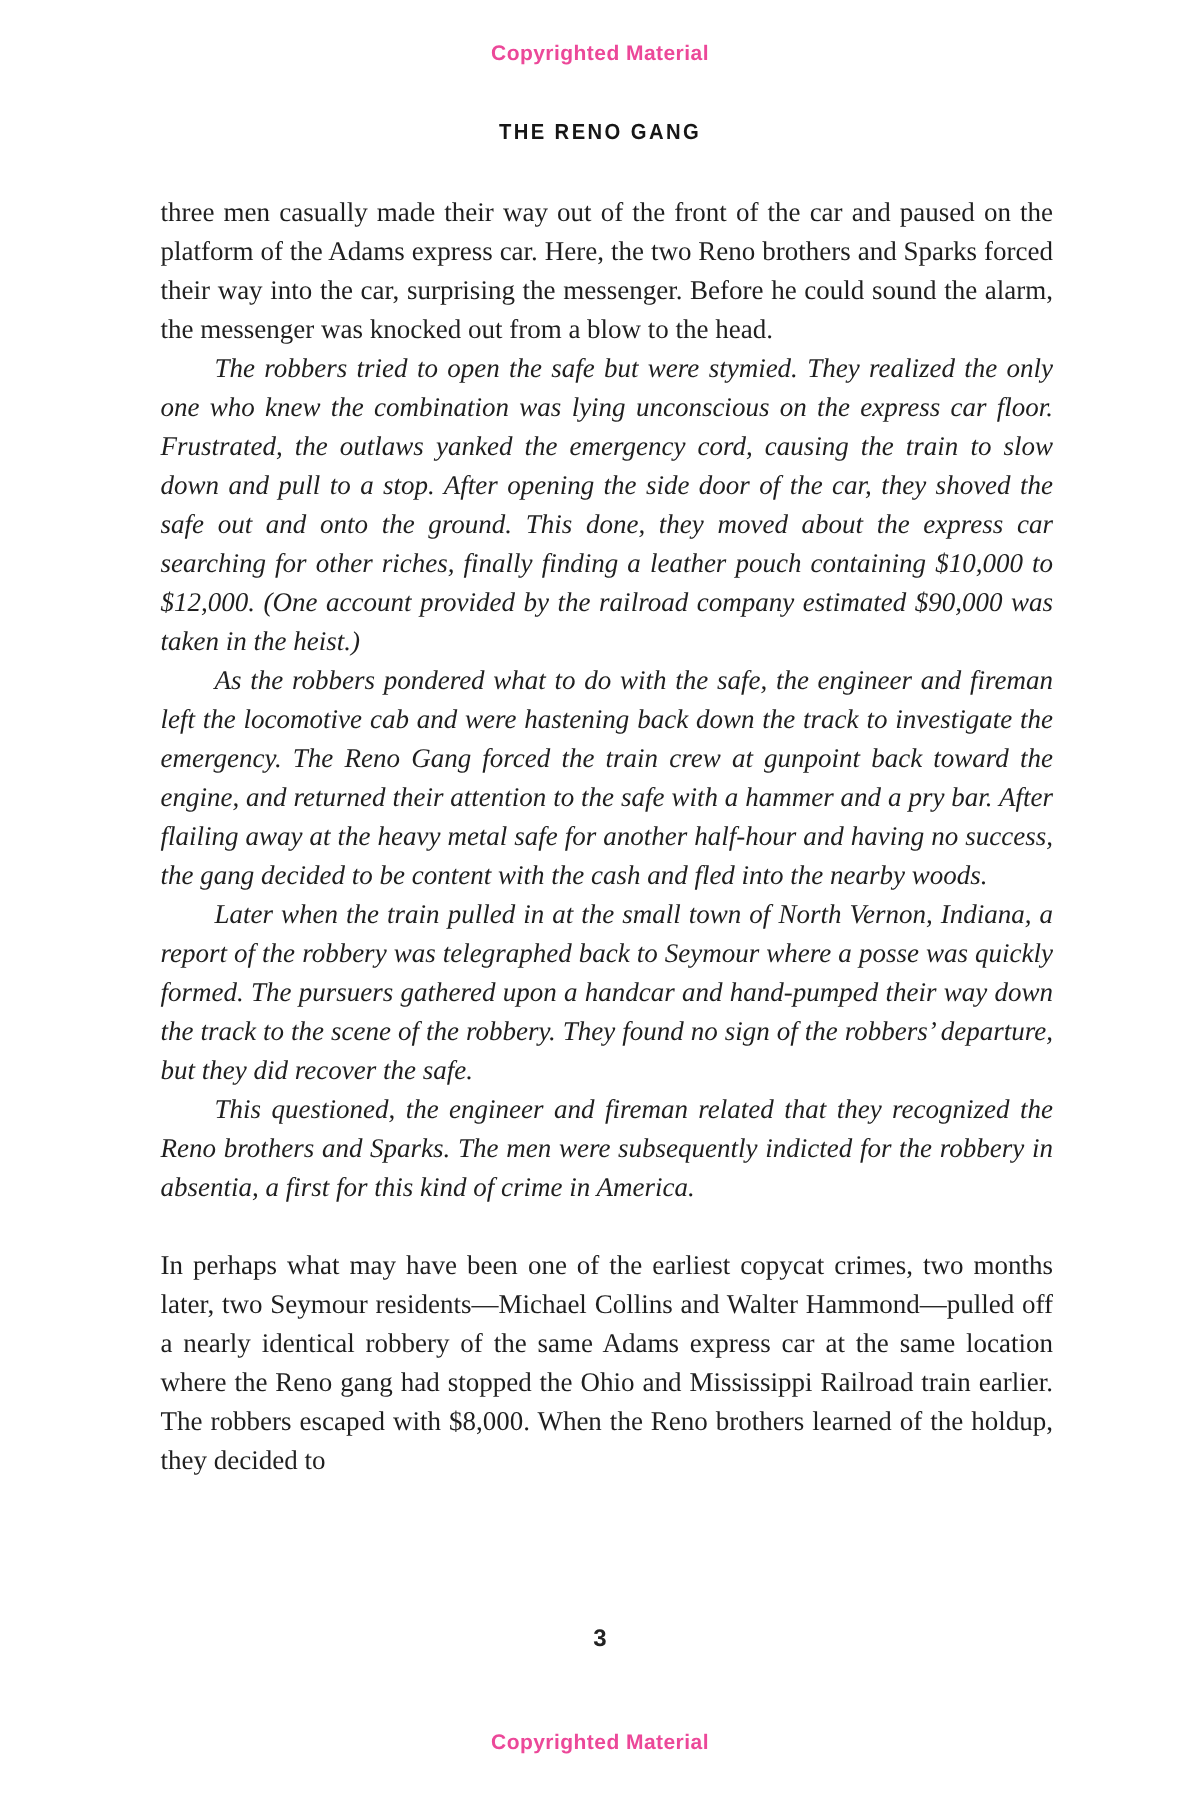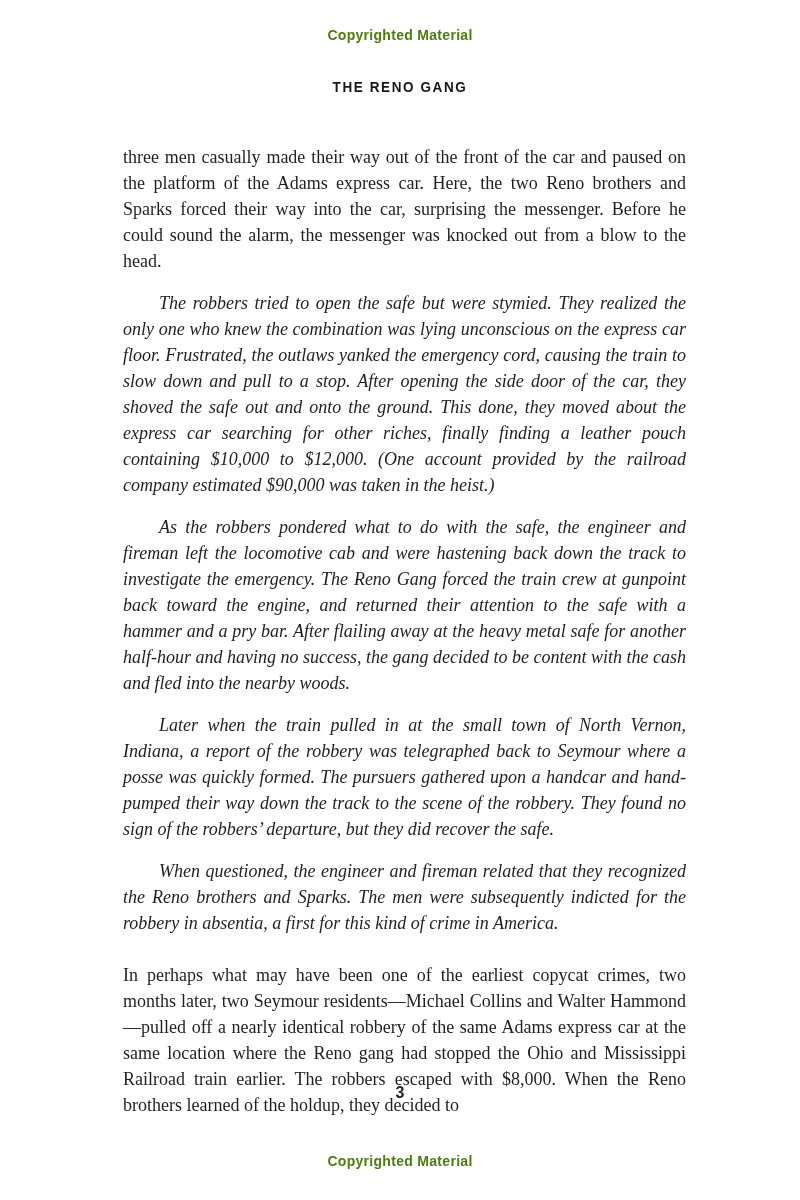--- a/index.html
+++ b/index.html
@@ -15,21 +15,21 @@
     overflow: hidden;
   }
   .notice {
     position: absolute;
     left: 0;
     width: 800px;
     text-align: center;
     font-family: "Liberation Sans", sans-serif;
     font-size: 14px;
     font-weight: 700;
-    color: #4d7c0f;
+    color: #ec4899;
     letter-spacing: 0.3px;
   }
   .notice.top { top: 27px; }
   .notice.bottom { top: 1153px; }
   .running-head {
     position: absolute;
     top: 80px;
     left: 0;
     width: 800px;
     text-align: center;
@@ -45,21 +45,21 @@
     top: 128px;
     left: 107px;
     width: 595px;
     font-family: "Liberation Serif", serif;
     font-size: 18px;
     line-height: 26px;
     text-align: justify;
     color: #1f1f1f;
   }
   .para {
-    margin: 16px;
+    margin: 0;
     padding: 0;
     text-indent: 0;
   }
   .para.indent { text-indent: 36px; font-style: italic; }
   .para.section-start { margin-top: 26px; }
   .page-number {
     position: absolute;
     top: 1084px;
     left: 0;
     width: 800px;
@@ -77,21 +77,21 @@
 
   <div class="notice top">Copyrighted Material</div>
 
   <div class="running-head">THE RENO GANG</div>
 
   <main class="text-block">
     <p class="para no-indent">three men casually made their way out of the front of the car and paused on the platform of the Adams express car. Here, the two Reno brothers and Sparks forced their way into the car, surprising the messenger. Before he could sound the alarm, the messenger was knocked out from a blow to the head.</p>
     <p class="para indent">The robbers tried to open the safe but were stymied. They realized the only one who knew the combination was lying unconscious on the express car floor. Frustrated, the outlaws yanked the emergency cord, causing the train to slow down and pull to a stop. After opening the side door of the car, they shoved the safe out and onto the ground. This done, they moved about the express car searching for other riches, finally finding a leather pouch containing $10,000 to $12,000. (One account provided by the railroad company estimated $90,000 was taken in the heist.)</p>
     <p class="para indent">As the robbers pondered what to do with the safe, the engineer and fireman left the locomotive cab and were hastening back down the track to investigate the emergency. The Reno Gang forced the train crew at gunpoint back toward the engine, and returned their attention to the safe with a hammer and a pry bar. After flailing away at the heavy metal safe for another half-hour and having no success, the gang decided to be content with the cash and fled into the nearby woods.</p>
     <p class="para indent">Later when the train pulled in at the small town of North Vernon, Indiana, a report of the robbery was telegraphed back to Seymour where a posse was quickly formed. The pursuers gathered upon a handcar and hand-pumped their way down the track to the scene of the robbery. They found no sign of the robbers’ departure, but they did recover the safe.</p>
-    <p class="para indent">When questioned, the engineer and fireman related that they recognized the Reno brothers and Sparks. The men were subsequently indicted for the robbery in absentia, a first for this kind of crime in America.</p>
+    <p class="para indent">This questioned, the engineer and fireman related that they recognized the Reno brothers and Sparks. The men were subsequently indicted for the robbery in absentia, a first for this kind of crime in America.</p>
     <p class="para section-start">In perhaps what may have been one of the earliest copycat crimes, two months later, two Seymour residents—Michael Collins and Walter Hammond—pulled off a nearly identical robbery of the same Adams express car at the same location where the Reno gang had stopped the Ohio and Mississippi Railroad train earlier. The robbers escaped with $8,000. When the Reno brothers learned of the holdup, they decided to</p>
   </main>
 
   <div class="page-number">3</div>
 
   <div class="notice bottom">Copyrighted Material</div>
 
 </div>
 
 </body></html>

